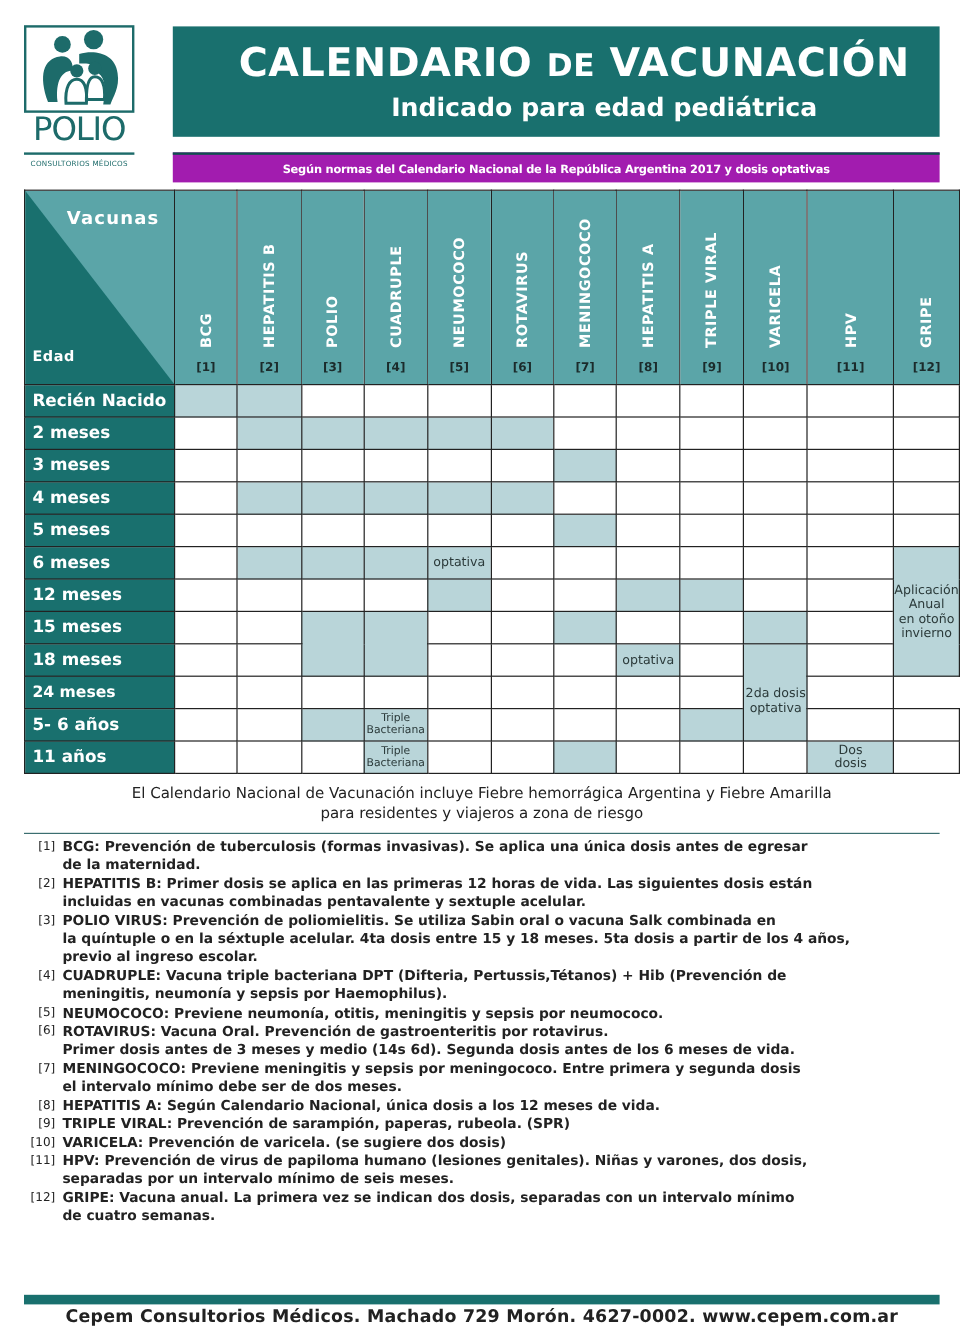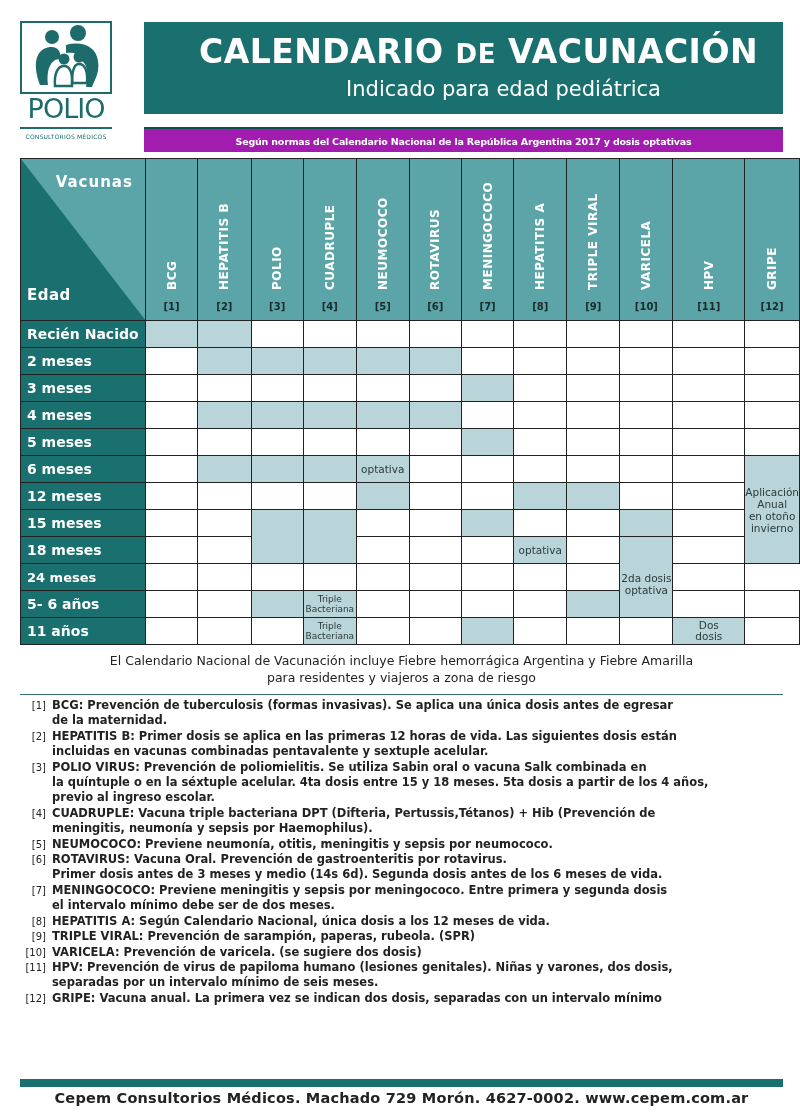--- a/index.html
+++ b/index.html
@@ -5,28 +5,28 @@
   * { box-sizing: border-box; margin: 0; padding: 0; }
   body { width: 800px; height: 1120px; background: #ffffff; position: relative; overflow: hidden; font-family: "DejaVu Sans", sans-serif; color: #222; }
   .logo { position: absolute; left: 20px; top: 21px; width: 92px; height: 73px; border: 2px solid #1d6b6a; }
   .logo svg { position: absolute; left: 0; top: 0; }
   .logo-name { position: absolute; left: 20px; top: 94px; width: 92px; font-family: "DejaVu Sans", sans-serif; font-size: 27px; color: #1d6b6a; letter-spacing: -1px; line-height: 30px; text-align: center; }
   .logo-rule { position: absolute; left: 20px; top: 127px; width: 92px; height: 2px; background: #1d6b6a; }
   .logo-sub { position: absolute; left: 20px; top: 133px; width: 92px; font-size: 6px; color: #1d6b6a; text-align: center; letter-spacing: 0.2px; }
   .title-box { position: absolute; left: 144px; top: 22px; width: 639px; height: 92px; background: #19706e; color: #fff; text-align: center; }
   .title-main { font-family: "DejaVu Sans", sans-serif; font-weight: bold; font-size: 33px; line-height: 36px; margin-top: 12px; letter-spacing: 0.5px; padding-left: 30px; }
   .title-main .small { font-size: 26px; }
-  .title-sub { font-family: "DejaVu Sans", sans-serif; font-weight: normal; font-size: 21px; line-height: 26px; margin-top: 4px; padding-left: 80px; }
+  .title-sub { font-family: "DejaVu Sans", sans-serif; font-weight: bold; font-size: 21px; line-height: 26px; margin-top: 4px; padding-left: 80px; }
   .norm-box { position: absolute; left: 144px; top: 127px; width: 639px; height: 25px; background: #a21caf; color: #fff; font-size: 9.5px; font-weight: bold; line-height: 25px; text-align: center; letter-spacing: -0.2px; border-top: 2px solid #0f4f4e; }
   table.grid { position: absolute; left: 20px; top: 158px; border-collapse: collapse; table-layout: fixed; }
   table.grid td, table.grid th { border: 1px solid #222; padding: 0; }
   .corner { width: 125px; height: 162px; position: relative; background: #19706e; overflow: hidden; }
   .corner svg { position: absolute; left: 0; top: 0; }
   .corner .vac { position: absolute; right: 12px; top: 14px; color: #fff; font-weight: bold; font-size: 15px; letter-spacing: 1px; }
-  .corner .edad { position: absolute; left: 6px; bottom: 16px; color: #fff; font-weight: bold; font-size: 15px; letter-spacing: 0.5px; }
+  .corner .edad { position: absolute; left: 6px; bottom: 16px; color: #fff; font-weight: bold; font-size: 12px; letter-spacing: 0.5px; }
   .vhead { width: 53px; height: 162px; background: #5ba5a8; position: relative; }
   .vhead .vname { position: absolute; left: 50%; bottom: 30px; transform-origin: left bottom; transform: rotate(-90deg) translateY(50%); white-space: nowrap; color: #fff; font-weight: bold; font-size: 12px; letter-spacing: 0.5px; }
   .vhead .vnum { position: absolute; left: 0; width: 100%; bottom: 8px; text-align: center; font-size: 10px; color: #1b2b2b; }
   .rlabel { height: 27px; background: #19706e; color: #fff; font-weight: bold; font-size: 14px; padding-left: 6px !important; text-align: left; white-space: nowrap; margin-top: 12px; }
   .c { background: #ffffff; }
   .f { background: #b9d5d9; }
   .ctext { font-size: 9px; line-height: 10px; text-align: center; color: #2b3a3a; }
   .ctext.mid { font-size: 10.5px; line-height: 12px; }
   .divider-line { position: absolute; left: 20px; width: 763px; height: 1px; background: #3b6e70; }
   .national { position: absolute; left: 20px; top: 652px; width: 763px; text-align: center; font-size: 12.5px; line-height: 17px; color: #222; }
@@ -415,18 +415,19 @@
       <span class="num">[11]</span>
       <div class="txt">
         <div>HPV: Prevención de virus de papiloma humano (lesiones genitales). Niñas y varones, dos dosis,</div>
         <div>separadas por un intervalo mínimo de seis meses.</div>
       </div>
     </div>
   <div class="note">
       <span class="num">[12]</span>
       <div class="txt">
         <div>GRIPE: Vacuna anual. La primera vez se indican dos dosis, separadas con un intervalo mínimo</div>
+        <div>de cuatro semanas.</div>
       </div>
     </div>
 </div>
 
 <div class="footer-bar"></div>
 <div class="footer">Cepem Consultorios Médicos. Machado 729 Morón. 4627-0002. www.cepem.com.ar</div>
 
 </body></html>

